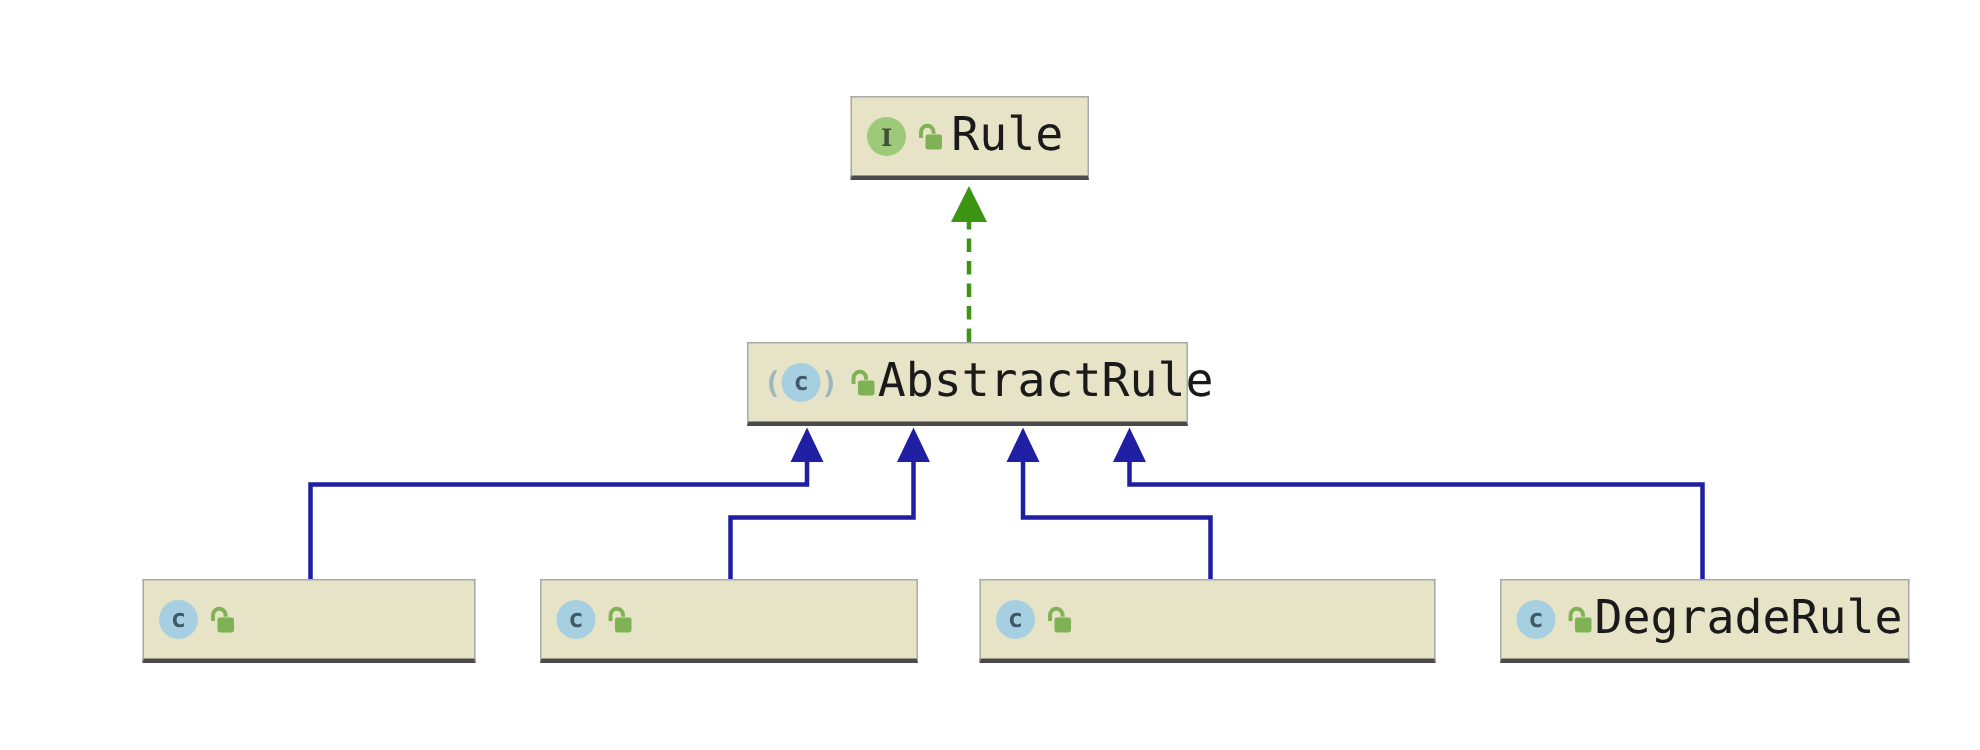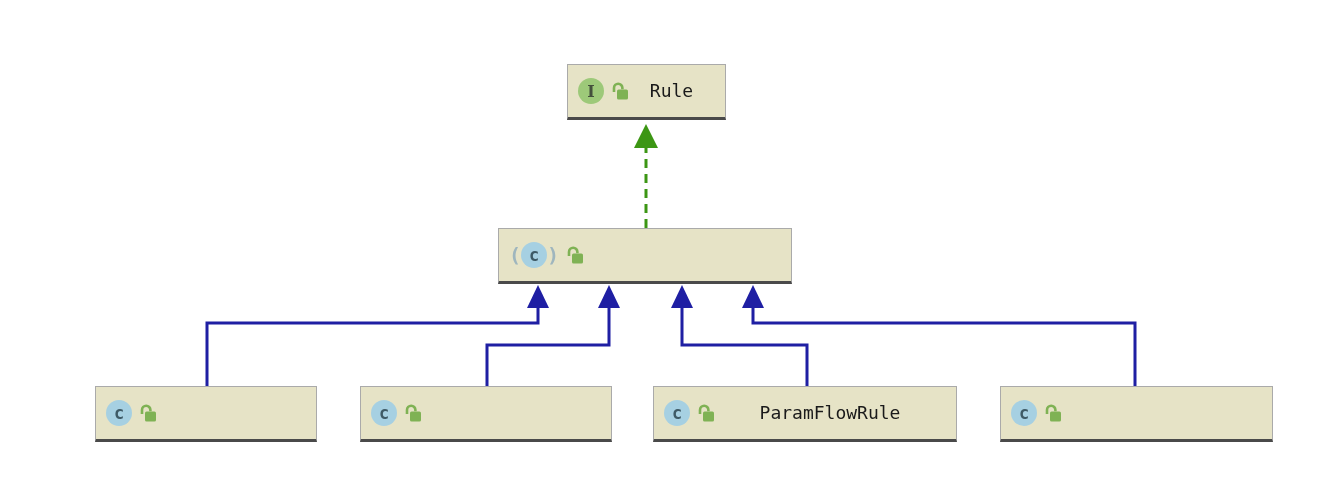--- a/index.html
+++ b/index.html
@@ -36,21 +36,21 @@
     background:var(--node_fill);
     border:1px solid var(--node_border);
     border-bottom:3px solid var(--node_underline);
     display:flex;
     align-items:center;
     padding:0 12px 0 10px;
     cursor:default;
   }
   .node .label{
     margin:0 auto;
-    font-size:18px;
+    font-size:31px;
     color:var(--label);
     white-space:nowrap;
     transform:translateY(-1px);
   }
   .circle{
     width:26px;height:26px;
     border-radius:50%;
     display:inline-flex;
     align-items:center;
     justify-content:center;
@@ -97,20 +97,21 @@
         <span class="paren">(</span>
         <span class="circle cls">c</span>
         <span class="paren">)</span>
       </span>
     <span class="lock">
       <svg width="20" height="22" viewBox="0 0 20 22">
         <path d="M4 12 V8 a4.2 4.2 0 0 1 8.4 0 v1.2" fill="none" stroke="#7fb254" stroke-width="2.6"></path>
         <rect x="7" y="9.6" width="11" height="10" rx="1.6" fill="#7fb254"></rect>
       </svg>
     </span>
+    <span class="label">AbstractRule</span>
   </div>
 
   <div class="node" style="left: 95px; top: 386px; width: 222px; height: 56px;">
     <span class="circle cls">c</span>
     <span class="lock">
       <svg width="20" height="22" viewBox="0 0 20 22">
         <path d="M4 12 V8 a4.2 4.2 0 0 1 8.4 0 v1.2" fill="none" stroke="#7fb254" stroke-width="2.6"></path>
         <rect x="7" y="9.6" width="11" height="10" rx="1.6" fill="#7fb254"></rect>
       </svg>
     </span>
@@ -127,26 +128,26 @@
   </div>
 
   <div class="node" style="left: 653px; top: 386px; width: 304px; height: 56px;">
     <span class="circle cls">c</span>
     <span class="lock">
       <svg width="20" height="22" viewBox="0 0 20 22">
         <path d="M4 12 V8 a4.2 4.2 0 0 1 8.4 0 v1.2" fill="none" stroke="#7fb254" stroke-width="2.6"></path>
         <rect x="7" y="9.6" width="11" height="10" rx="1.6" fill="#7fb254"></rect>
       </svg>
     </span>
-    <span class="label">ParamFlowRule</span>
   </div>
 
   <div class="node" style="left: 1000px; top: 386px; width: 273px; height: 56px;">
     <span class="circle cls">c</span>
     <span class="lock">
       <svg width="20" height="22" viewBox="0 0 20 22">
         <path d="M4 12 V8 a4.2 4.2 0 0 1 8.4 0 v1.2" fill="none" stroke="#7fb254" stroke-width="2.6"></path>
         <rect x="7" y="9.6" width="11" height="10" rx="1.6" fill="#7fb254"></rect>
       </svg>
     </span>
+    <span class="label">DegradeRule</span>
   </div>
 
 </div>
 
 </body></html>

